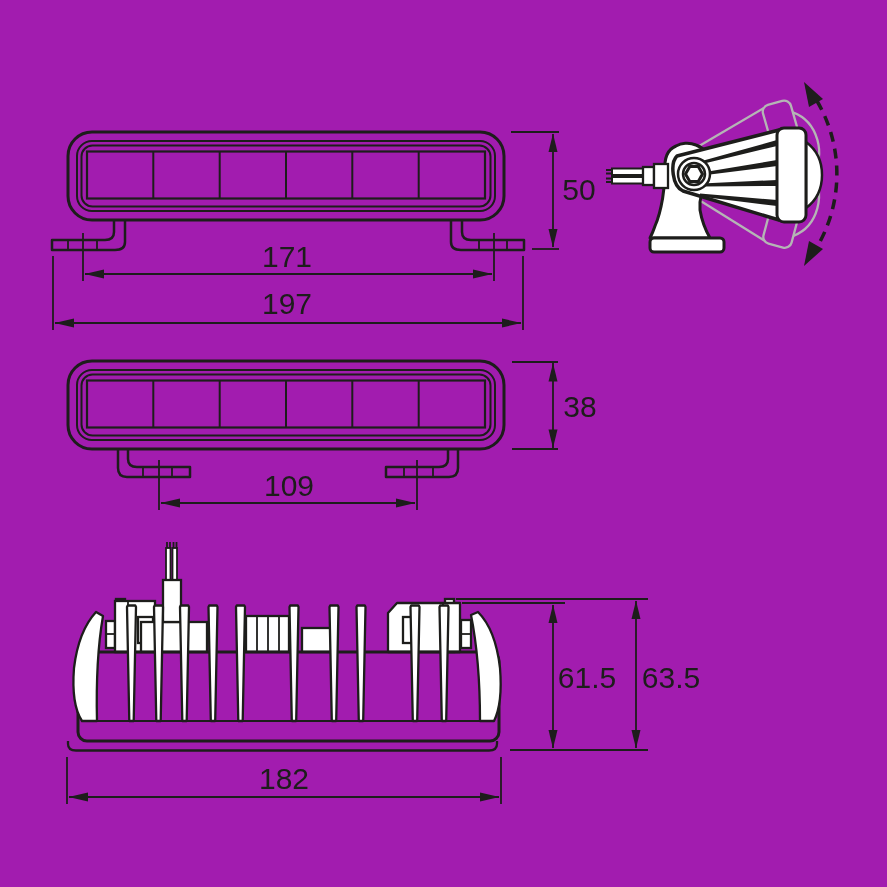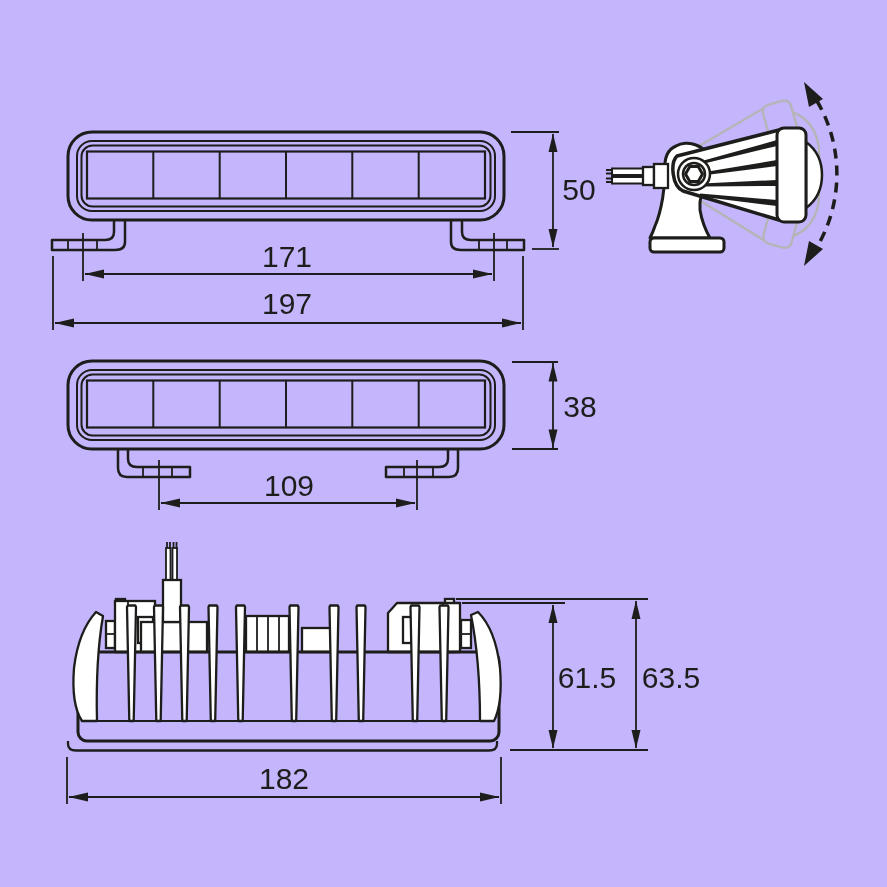--- a/index.html
+++ b/index.html
@@ -1,16 +1,16 @@
 <!DOCTYPE html>
 <html><head>
 <meta charset="utf-8">
 <style>
   html,body{margin:0;padding:0;background:#ffffff;}
-  .stage{position:relative;width:887px;height:887px;background:#c4b5fd;overflow:hidden;}
+  .stage{position:relative;width:887px;height:887px;background:#a21caf;overflow:hidden;}
   svg{position:absolute;left:0;top:0;}
   text{font-family:"Liberation Sans", sans-serif;font-size:30px;fill:#1d1d1b;}
   .ln{stroke:#1d1d1b;fill:none;}
   .thick{stroke-width:3;}
   .mid{stroke-width:2.3;}
   .thin{stroke-width:1.8;}
   .dim{stroke:#1d1d1b;stroke-width:1.8;fill:none;}
   .arr{fill:#1d1d1b;stroke:none;}
   .white{fill:#ffffff;}
   .ghost{stroke:#b5b5b5;stroke-width:2.3;fill:none;}

